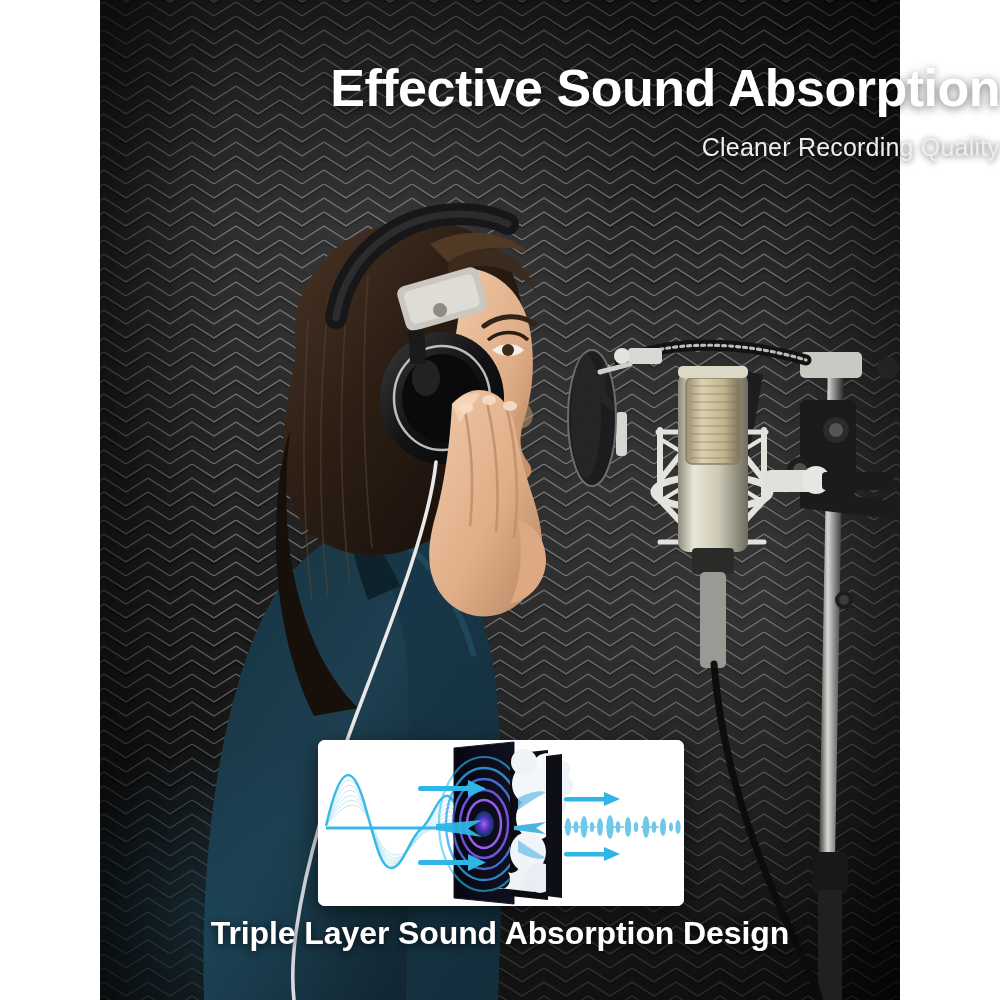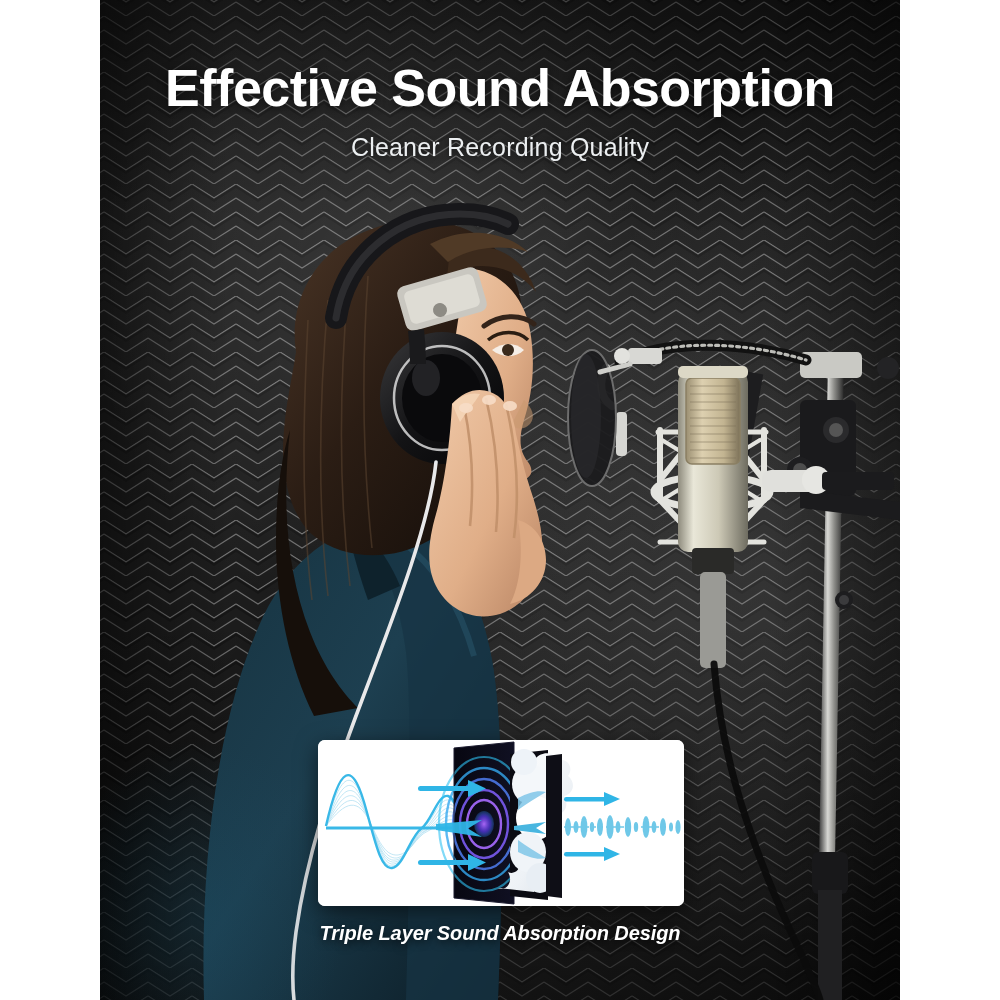--- a/index.html
+++ b/index.html
@@ -58,21 +58,21 @@
       linear-gradient(90deg, rgba(0,0,0,0.55) 0%, rgba(0,0,0,0.0) 16%, rgba(0,0,0,0.0) 84%, rgba(0,0,0,0.5) 100%);
     pointer-events: none;
   }
 
   
   .headline-wrap {
     position: absolute;
     left: 0;
     right: 0;
     top: 58px;
-    text-align: center;
+    text-align: right;
     z-index: 30;
   }
   .headline {
     margin: 0;
     color: #ffffff;
     font-family: "Liberation Sans", sans-serif;
     font-weight: bold;
     font-size: 52px;
     line-height: 60px;
     letter-spacing: -0.5px;
@@ -117,25 +117,24 @@
     right: 0;
     top: 918px;
     text-align: center;
     z-index: 41;
   }
   .caption-line {
     margin: 0;
     color: #ffffff;
     font-family: "Liberation Sans", sans-serif;
     font-weight: bold;
-    font-size: 20px;
+    font-size: 32px;
     line-height: 31px;
     letter-spacing: -0.1px;
     text-shadow: 0 2px 8px rgba(0,0,0,0.75);
-    font-style: italic;
   }
 </style>
 </head>
 <body>
 
 <div class="poster">
 
   <div class="scene">
     <div class="scene-base"></div>
 

